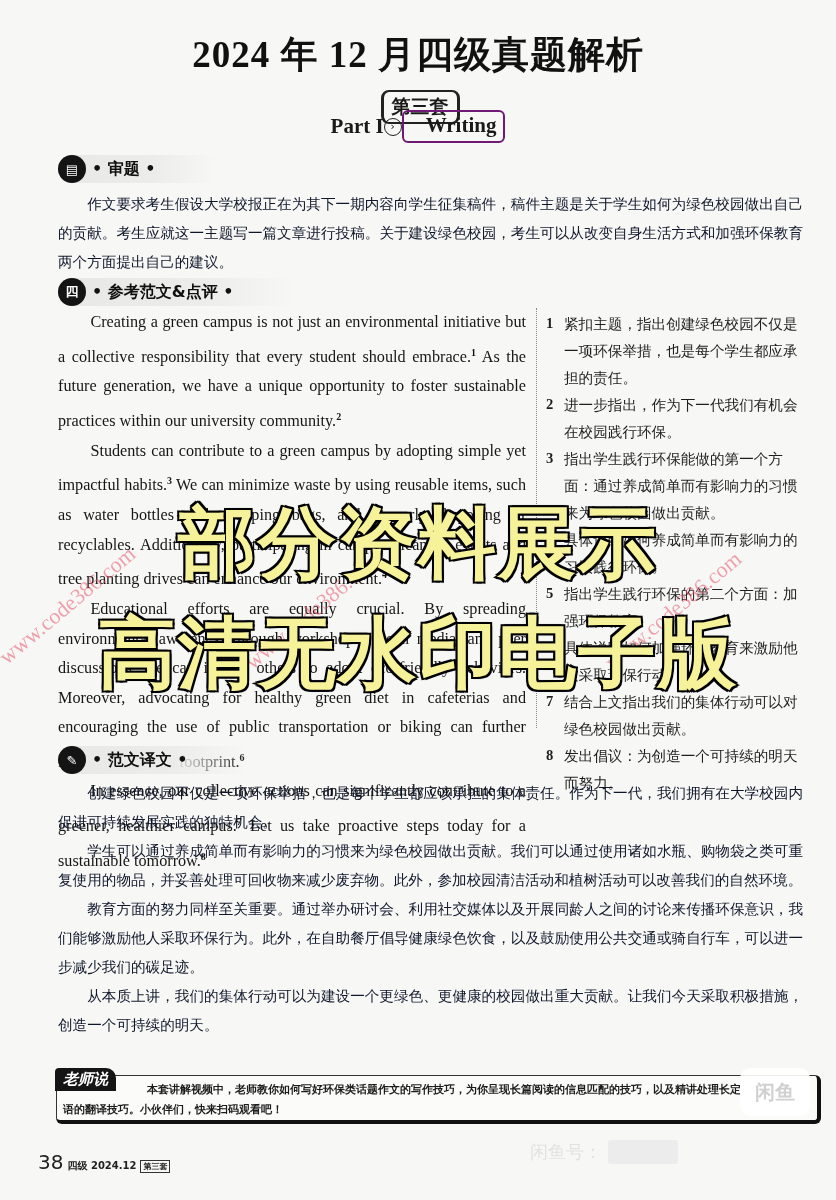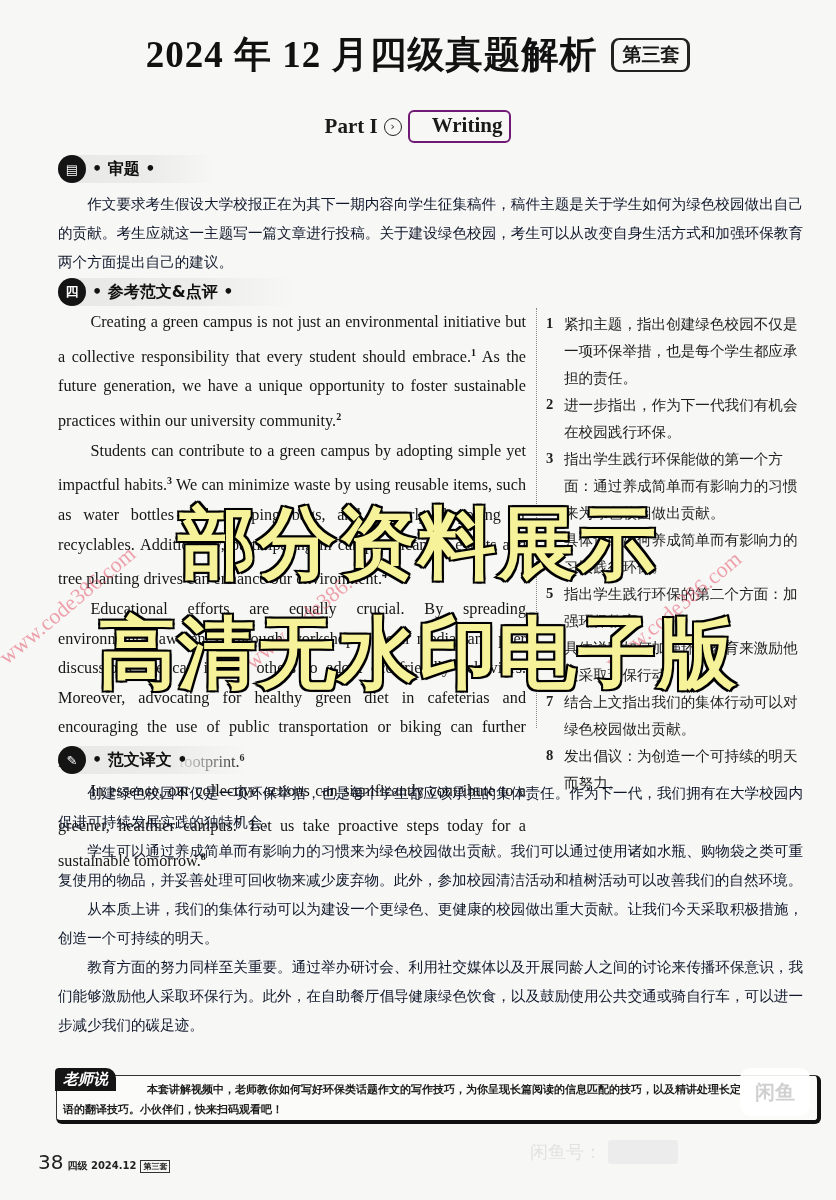--- a/index.html
+++ b/index.html
@@ -7,38 +7,38 @@
       width: 836px; height: 1200px; overflow: hidden; position: relative;
       background: #f7f7f5;
       font-family: "DejaVu Serif", "Liberation Serif", serif;
       color: #1a1a1a;
     }
     .page { position: absolute; left: 0; top: 0; width: 836px; height: 1200px; }
 
     
     .title-row {
       position: absolute; top: 30px; left: 0; width: 836px;
-      display: flex; justify-content: center; align-items: center; gap: 10px;
+      display: flex; justify-content: center; align-items: center; gap: 10px; flex-direction: column;
     }
     .title {
       font-family: "Liberation Serif", "DejaVu Serif", serif;
       font-weight: bold; font-size: 37px; letter-spacing: 1px; color: #111;
     }
     .set-badge {
       font-family: "DejaVu Sans", sans-serif;
       font-weight: bold; font-size: 19px;
       border: 2px solid #222; border-radius: 8px;
       padding: 2px 8px; margin-left: 4px;
       border-left-width: 3px; border-right-width: 3px;
     }
 
     
     .part-row {
       position: absolute; top: 110px; left: 0; width: 836px;
-      display: flex; justify-content: center; align-items: center; gap: 6px;
+      display: flex; justify-content: center; align-items: center; 
     }
     .part-label {
       font-family: "Liberation Serif", serif; font-weight: bold; font-size: 21px;
     }
     .part-arrow {
       width: 16px; height: 16px; border: 1.5px solid #222; border-radius: 50%;
       font-size: 11px; line-height: 15px; text-align: center; font-family: "DejaVu Sans", sans-serif;
     }
     .part-box {
       font-family: "Liberation Serif", serif; font-weight: bold; font-size: 21px;
@@ -215,22 +215,22 @@
       </div>
     </div>
 
   <div class="section-head" style="top:746px;">
     <span class="sec-icon">✎</span>
     <span class="sec-title">• 范文译文 •</span>
   </div>
   <div class="cn-para" style="top:778px;" id="translation">
       <p>创建绿色校园不仅是一项环保举措，也是每个学生都应该承担的集体责任。作为下一代，我们拥有在大学校园内促进可持续发展实践的独特机会。</p>
       <p>学生可以通过养成简单而有影响力的习惯来为绿色校园做出贡献。我们可以通过使用诸如水瓶、购物袋之类可重复使用的物品，并妥善处理可回收物来减少废弃物。此外，参加校园清洁活动和植树活动可以改善我们的自然环境。</p>
+      <p>教育方面的努力同样至关重要。通过举办研讨会、利用社交媒体以及开展同龄人之间的讨论来传播环保意识，我们能够激励他人采取环保行为。此外，在自助餐厅倡导健康绿色饮食，以及鼓励使用公共交通或骑自行车，可以进一步减少我们的碳足迹。</p>
       <p>从本质上讲，我们的集体行动可以为建设一个更绿色、更健康的校园做出重大贡献。让我们今天采取积极措施，创造一个可持续的明天。</p>
-      <p>教育方面的努力同样至关重要。通过举办研讨会、利用社交媒体以及开展同龄人之间的讨论来传播环保意识，我们能够激励他人采取环保行为。此外，在自助餐厅倡导健康绿色饮食，以及鼓励使用公共交通或骑自行车，可以进一步减少我们的碳足迹。</p>
     </div>
 
   <div class="wm" style="left:-6px; top:650px;">www.code386.com</div>
   <div class="wm" style="left:240px; top:655px;">www.code386.com</div>
   <div class="wm" style="left:600px; top:655px;">www.code386.com</div>
 
   <div class="overlay-text" style="top:492px; font-size:78px;">部分资料展示</div>
   <div class="overlay-text" style="top:602px; font-size:78px;">高清无水印电子版</div>
 
   <div class="teacher-box">

